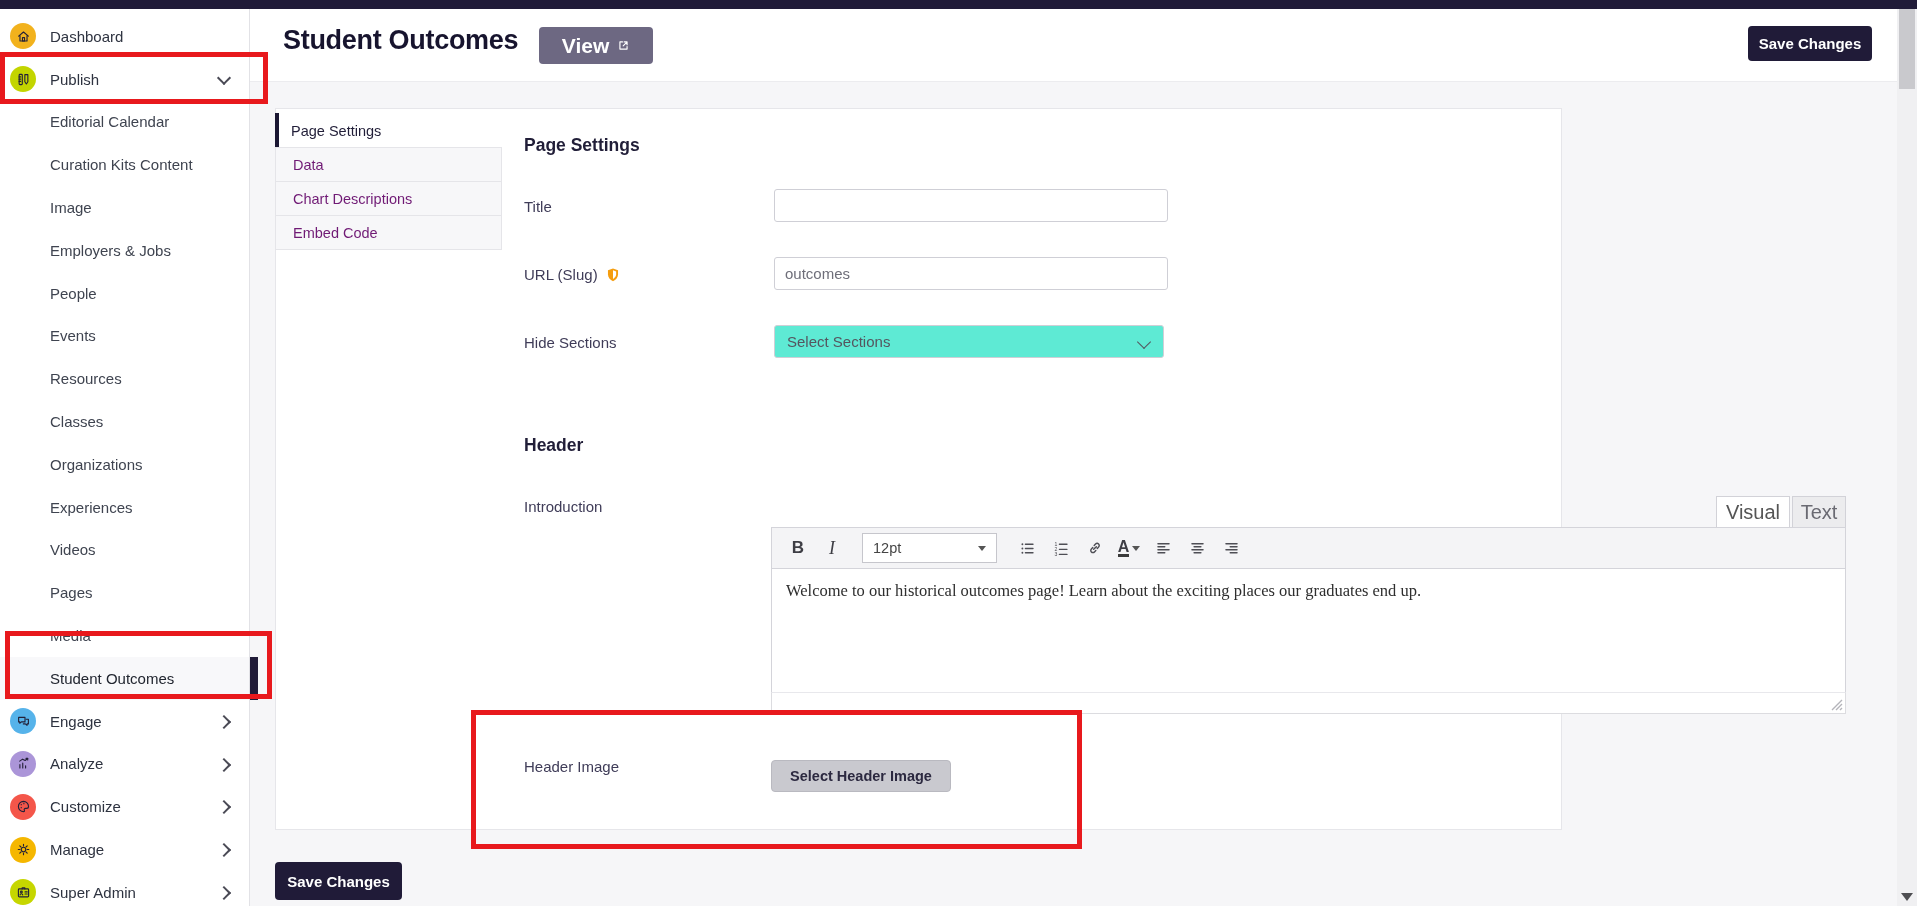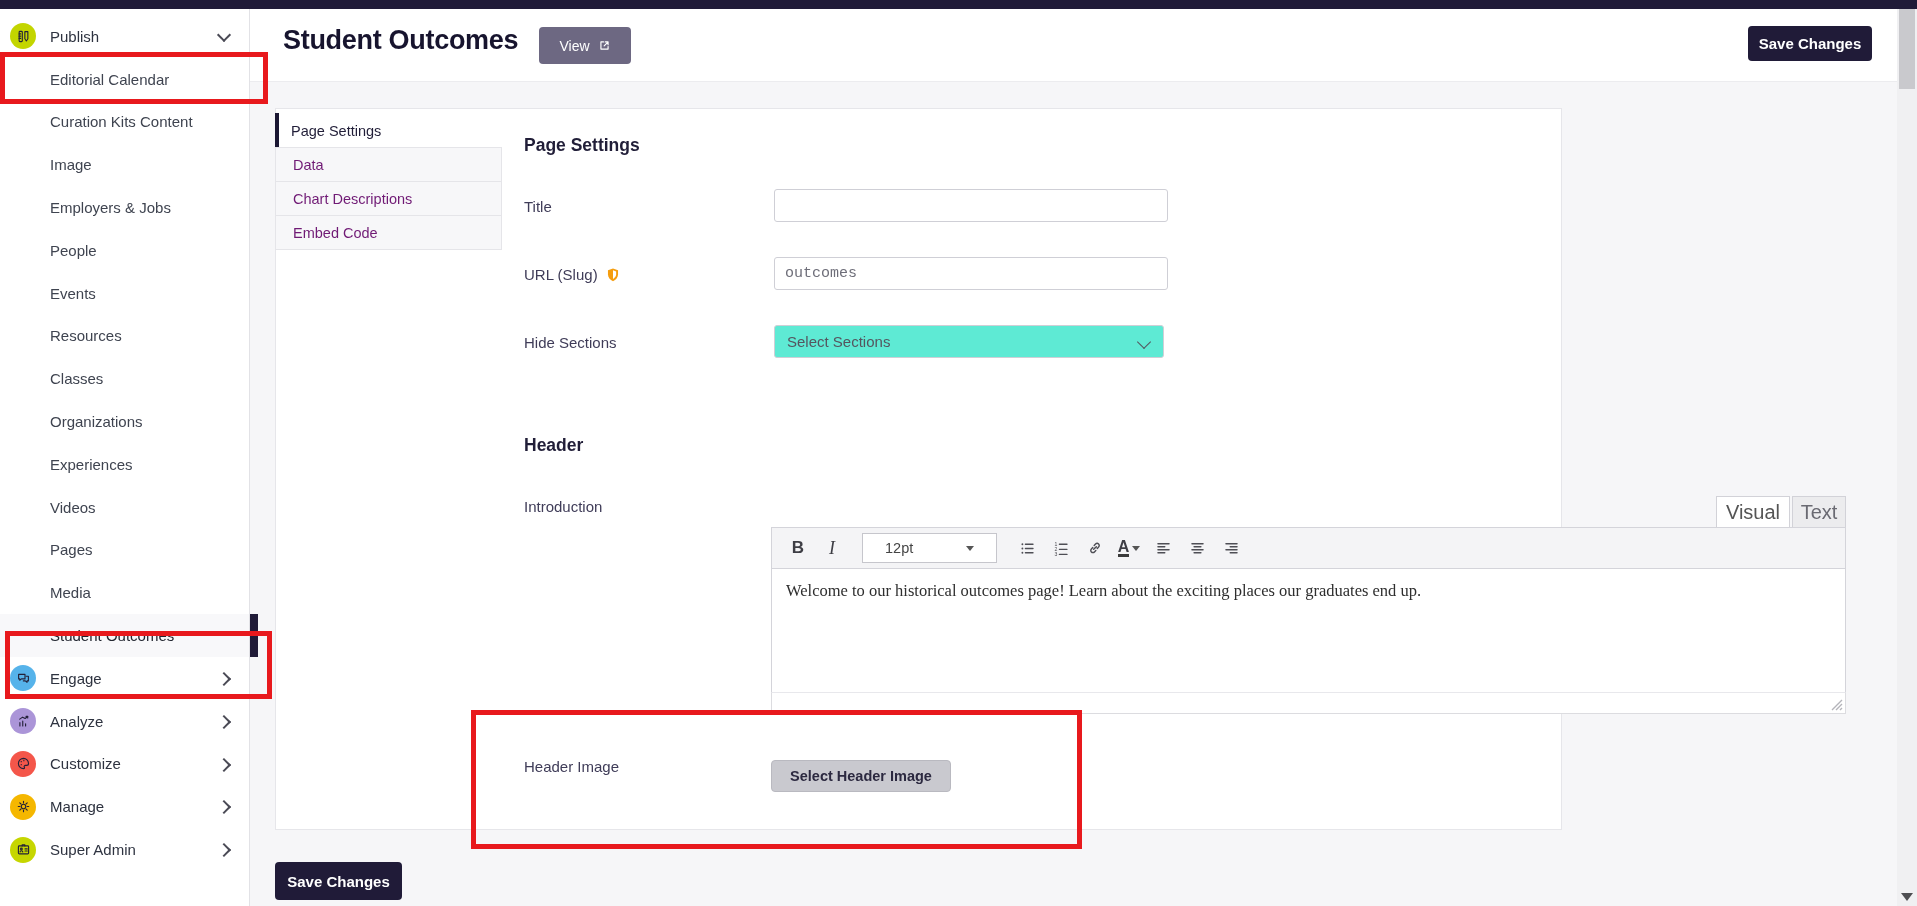--- a/index.html
+++ b/index.html
@@ -30,22 +30,22 @@
   .c-dash{background:#f2b21d}.c-pub{background:#c3d500}.c-eng{background:#56b3ea}
   .c-ana{background:#ab95d8}.c-cus{background:#f4564a}.c-man{background:#f5b700}.c-sup{background:#c6d600}
   .chev{position:absolute;right:20px;width:8px;height:8px;border-right:2px solid #4a4a55;border-bottom:2px solid #4a4a55}
   .chev.down{transform:rotate(45deg);top:15px}
   .chev.right{transform:rotate(-45deg);top:17px}
   .sel-bar{position:absolute;right:-9px;top:0;width:8px;height:42.8px;background:#201b38;z-index:30}
 
   
   .main-header{position:absolute;left:250px;top:9px;width:1647px;height:72px;background:#fff;border-bottom:1px solid #ececef}
   .page-title{position:absolute;left:33px;top:16px;font-size:27px;font-weight:600;color:#17142e;letter-spacing:-.3px}
-  .view-btn{position:absolute;left:289px;top:18px;width:92px;height:37px;background:#6d6882;border-radius:4px;
-    color:#fff;display:flex;align-items:center;justify-content:center;gap:8px;font-size:14px;font-weight:400;cursor:pointer}
+  .view-btn{position:absolute;left:289px;top:18px;width:114px;height:37px;background:#6d6882;border-radius:4px;
+    color:#fff;display:flex;align-items:center;justify-content:center;gap:8px;font-size:21px;font-weight:700;cursor:pointer}
   .save-btn{background:#201b38;border-radius:4px;color:#fff;display:flex;align-items:center;justify-content:center;
     font-size:15px;font-weight:700;cursor:pointer}
   .save-top{position:absolute;right:25px;top:17px;width:124px;height:35px}
   .save-bottom{position:absolute;left:275px;top:862px;width:127px;height:38px;z-index:5}
 
   
   .card{position:absolute;left:275px;top:108px;width:1287px;height:722px;background:#fff;border:1px solid #e6e6ea;box-sizing:border-box;z-index:1}
   .tabs{position:absolute;left:-1px;top:4px;width:227px}
   .tab{height:35px;display:flex;align-items:center;padding-left:17px;box-sizing:border-box;font-size:14.5px;color:#701a75;cursor:pointer}
   .tab.active{background:#fff;border-left:4px solid #1b1733;color:#211e38;font-weight:500;padding-left:12px}
@@ -57,41 +57,41 @@
   #sec-header{left:248px;top:326px}
   .flabel{position:absolute;font-size:15px;color:#3f3c58;display:flex;align-items:center;gap:7px}
   #lbl-title{left:248px;top:89px}
   #lbl-url{left:248px;top:157px}
   #lbl-hide{left:248px;top:225px}
   #lbl-intro{left:248px;top:389px}
   #lbl-headerimg{left:248px;top:649px}
 
   .tinput{position:absolute;left:498px;width:394px;height:33px;border:1px solid #cfcfd6;border-radius:3px;
     box-sizing:border-box;font-size:15px;padding:0 10px;color:#6e6e79;background:#fff;outline:none;
-    font-family:Liberation Mono, monospace}
+    font-family:Liberation Sans, sans-serif}
   #in-title{top:80px}
   #in-url{top:148px}
   .fselect{position:absolute;left:498px;top:216px;width:390px;height:33px;border:1px solid #cfcfd6;border-radius:3px;
     background:#5eead4;display:flex;align-items:center;padding:0 12px;font-size:15px;color:#55555f;box-sizing:border-box;cursor:pointer}
   .sel-chev{position:absolute;right:14px;top:11px;width:9px;height:9px;border-right:1.6px solid #55555f;border-bottom:1.6px solid #55555f;transform:rotate(45deg)}
 
   
   .editor{position:absolute;left:495px;top:387px;width:1075px}
   .ed-tabs{position:relative;height:31px}
   .ed-tab{position:absolute;top:0;height:31px;display:flex;align-items:center;justify-content:center;
     font-size:20px;color:#555;box-sizing:border-box;cursor:pointer}
   .ed-visual{right:56px;width:74px;background:#fff;border:1px solid #d2d2d8;border-bottom:none}
   .ed-text{right:0;width:54px;background:#ececee;border:1px solid #d2d2d8;border-bottom:none;color:#6a6a72}
   .ed-toolbar{height:42px;background:#f4f4f6;border:1px solid #d4d4da;display:flex;align-items:center;
     padding:0 12px;gap:6px;box-sizing:border-box}
   .tb-btn{min-width:28px;height:28px;display:flex;align-items:center;justify-content:center;color:#4e4e55;cursor:pointer;gap:3px}
   .tb-b{font-weight:700;font-size:17px;color:#3e3e45}
   .tb-i{font-style:italic;font-family:"Liberation Serif","DejaVu Serif",serif;font-size:18px;color:#3e3e45}
   .tb-select{width:135px;height:30px;background:#fff;border:1px solid #c6c6cc;display:flex;align-items:center;
-    padding:0 22px;font-size:14.5px;color:#444;justify-content:space-between;margin:0 10px;cursor:pointer;box-sizing:border-box}
+    padding:0 10px;font-size:14.5px;color:#444;justify-content:space-between;margin:0 10px;cursor:pointer;box-sizing:border-box}
   .tri-dn{width:0;height:0;border-left:4px solid transparent;border-right:4px solid transparent;border-top:5px solid #555}
   .tb-a{font-size:16px;font-weight:600;color:#3e3e45;border-bottom:3px solid #3b3b3b;line-height:15px}
   .ed-content{height:123px;background:#fff;border-left:1px solid #d4d4da;border-right:1px solid #d4d4da;
     padding:12px 14px;box-sizing:border-box;font-family:"Liberation Serif","DejaVu Serif",serif;font-size:16.5px;color:#2e2e2e}
   .ed-status{height:22px;background:#fff;border:1px solid #dcdce0;border-top:1px solid #e8e8ec;position:relative;box-sizing:border-box}
   .grip{position:absolute;right:2px;bottom:2px}
 
   .hdr-img-btn{position:absolute;left:495px;top:651px;width:178px;height:30px;background:#c9c9cf;border:1px solid #b9b9c0;
     border-radius:4px;display:flex;align-items:center;justify-content:center;font-size:14.5px;font-weight:600;color:#2c2940;cursor:pointer}
 
@@ -103,20 +103,29 @@
 
   svg{display:block}
 </style>
 </head>
 <body>
 
 <div class="topbar"></div>
 
 <div class="sidebar">
 
+  <div class="side-item top">
+    <span class="circ c-dash">
+      <svg width="15" height="15" viewBox="0 0 20 20" fill="none" stroke="#232038" stroke-width="1.5" stroke-linecap="round" stroke-linejoin="round">
+          <path d="M3.5 9.5 L10 4 l6.5 5.5 M5.3 8.5 V16 h9.4 V8.5"></path>
+          <rect x="8.6" y="11.5" width="2.8" height="4.5"></rect>
+        </svg>
+    </span>
+    <span class="lbl">Dashboard</span>
+  </div>
 
   <div class="side-item top">
     <span class="circ c-pub">
       <svg width="15" height="15" viewBox="0 0 20 20" fill="none" stroke="#232038" stroke-width="1.5" stroke-linecap="round" stroke-linejoin="round">
           <rect x="4.2" y="3.2" width="4.2" height="13.6" rx="1"></rect>
           <path d="M4.2 6.5h2 M4.2 9.5h2 M4.2 12.5h2"></path>
           <path d="M11.8 3.5h4v9.5l-2 3-2-3z"></path>
         </svg>
     </span>
     <span class="lbl">Publish</span>

